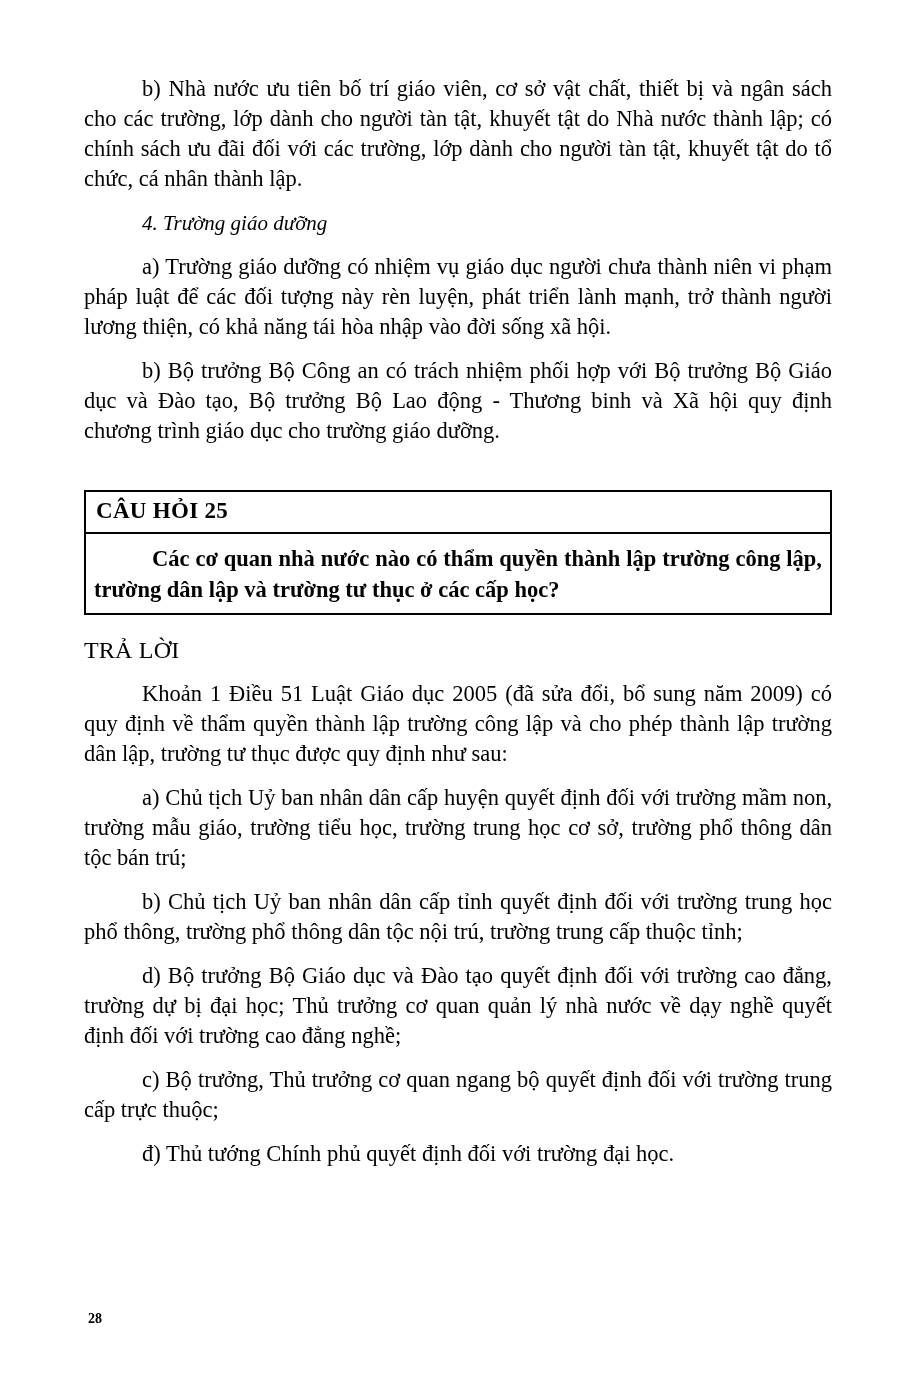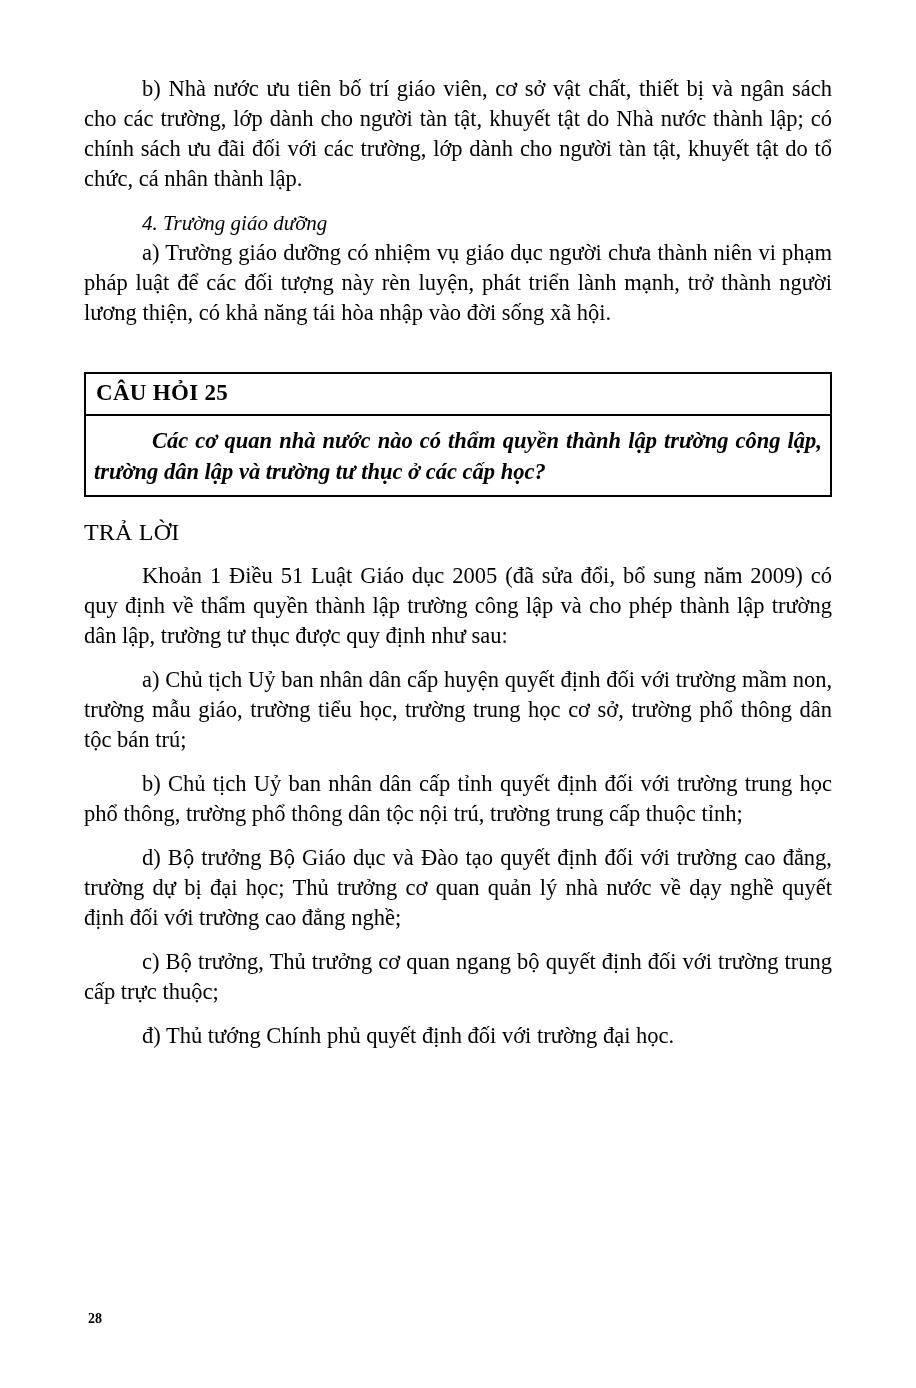--- a/index.html
+++ b/index.html
@@ -45,20 +45,21 @@
   .subheading {
     margin: 14px 0 0 0;
     font-size: 21px;
     line-height: 30px;
     font-style: italic;
     text-indent: 58px;
     text-align: left;
   }
 
   .subheading + .para {
+    margin-top: 14px;
     font-family: Liberation Serif, serif;
   }
 
   
   .question-box {
     margin-top: 44px;
     border: 2px solid #000000;
     width: 100%;
     box-sizing: border-box;
   }
@@ -77,21 +78,20 @@
 
   .question-box-body {
     padding: 9px 8px 8px 8px;
   }
 
   .question-text {
     margin: 0;
     font-size: 22.5px;
     line-height: 31px;
     font-weight: bold;
-    font-style: italic;
     text-align: justify;
     text-indent: 58px;
   }
 
   
   .answer-label {
     margin: 20px 0 0 0;
     font-size: 24px;
     line-height: 30px;
     text-indent: 0;
@@ -119,20 +119,21 @@
 <div class="page">
 
   <div class="content">
 
     <p class="para">b) Nhà nước ưu tiên bố trí giáo viên, cơ sở vật chất, thiết bị và ngân sách cho các trường, lớp dành cho người tàn tật, khuyết tật do Nhà nước thành lập; có chính sách ưu đãi đối với các trường, lớp dành cho người tàn tật, khuyết tật do tổ chức, cá nhân thành lập.</p>
 
     <p class="subheading">4. Trường giáo dưỡng</p>
 
     <p class="para">a) Trường giáo dưỡng có nhiệm vụ giáo dục người chưa thành niên vi phạm pháp luật để các đối tượng này rèn luyện, phát triển lành mạnh, trở thành người lương thiện, có khả năng tái hòa nhập vào đời sống xã hội.</p>
 
+    <p class="para">b) Bộ trưởng Bộ Công an có trách nhiệm phối hợp với Bộ trưởng Bộ Giáo dục và Đào tạo, Bộ trưởng Bộ Lao động - Thương binh và Xã hội quy định chương trình giáo dục cho trường giáo dưỡng.</p>
 
     <div class="question-box">
       <div class="question-box-header">
         <span class="question-box-title">CÂU HỎI 25</span>
       </div>
       <div class="question-box-body">
         <p class="question-text">Các cơ quan nhà nước nào có thẩm quyền thành lập trường công lập, trường dân lập và trường tư thục ở các cấp học?</p>
       </div>
     </div>
 

